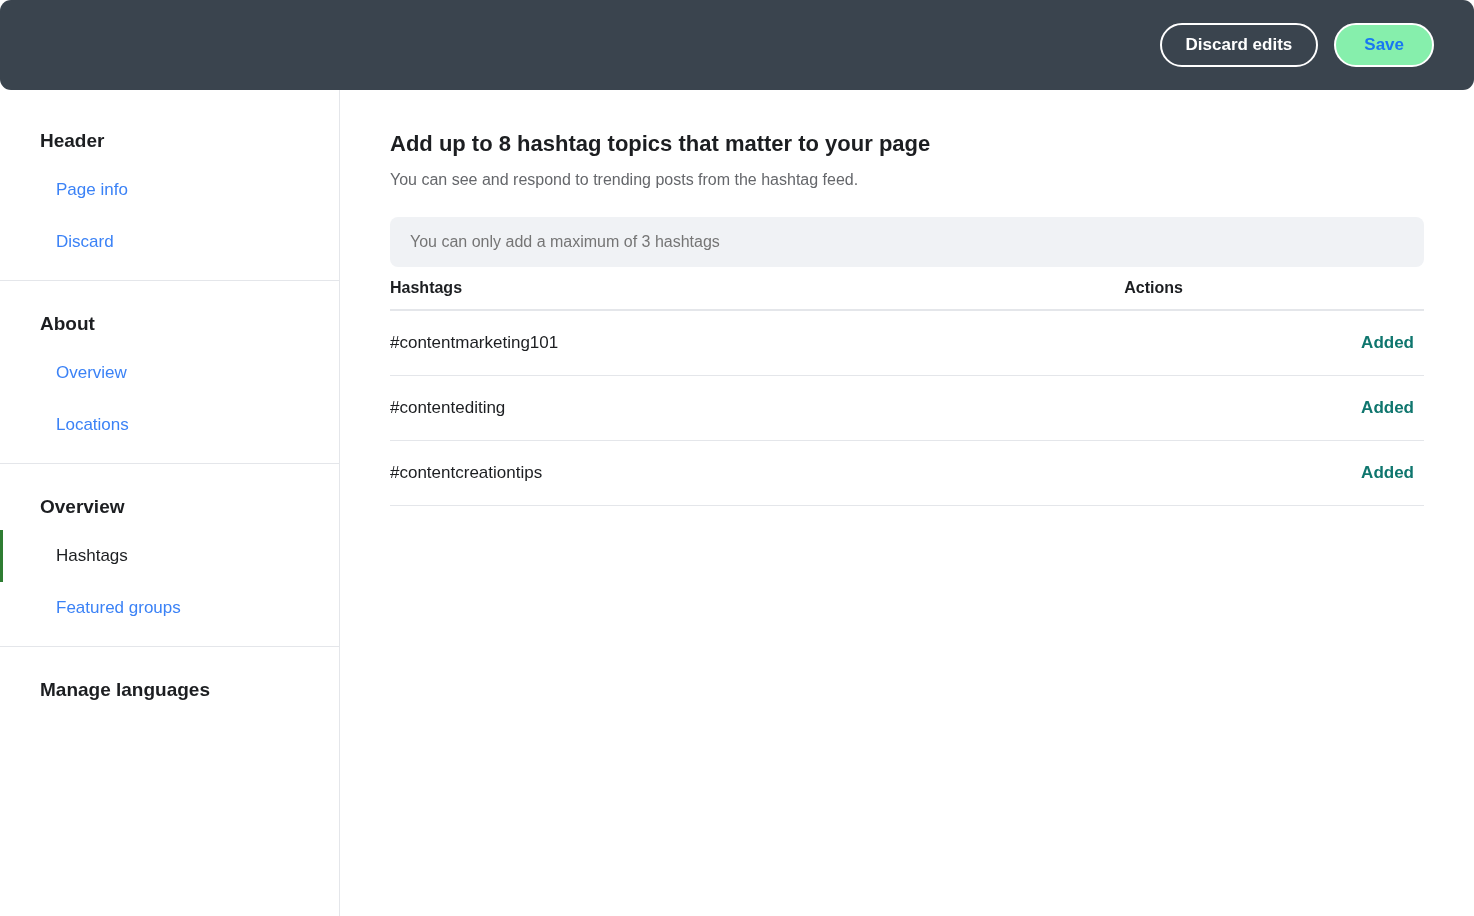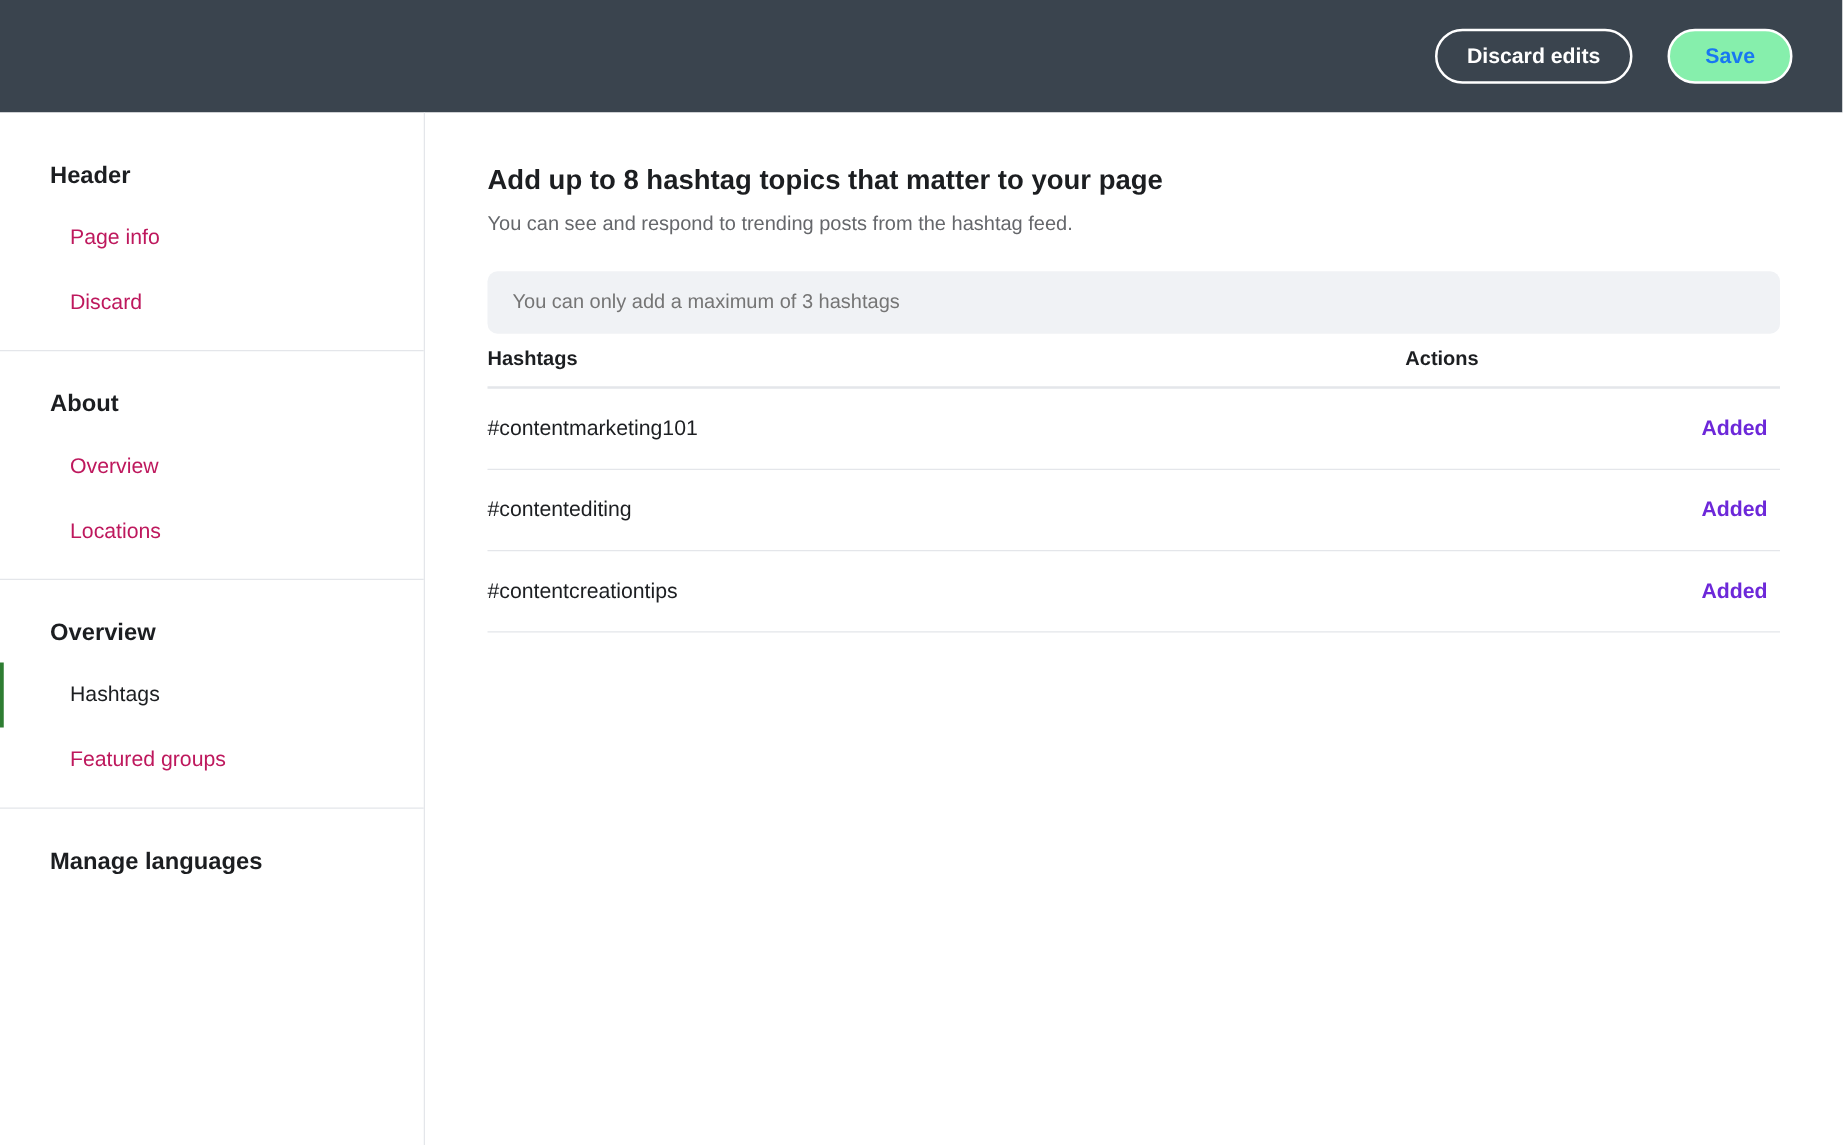--- a/index.html
+++ b/index.html
@@ -16,21 +16,22 @@
     }
 
     
     .topbar {
       background: #3a444e;
       height: 90px;
       display: flex;
       align-items: center;
       justify-content: flex-end;
       padding: 0 40px;
-      gap: 28px;
+      gap: 16px;
+      border-radius: 11px;
     }
 
     .btn-discard {
       background: transparent;
       border: 2px solid #fff;
       color: #fff;
       border-radius: 24px;
       padding: 10px 24px;
       font-size: 17px;
       font-weight: 600;
@@ -75,21 +76,21 @@
     .sidebar-item.section-header {
       font-size: 19px;
       font-weight: 600;
       color: #1c1e21;
       padding-top: 20px;
       padding-bottom: 12px;
     }
 
     .sidebar-item.sub-item {
       font-size: 17px;
-      color: #be185d;
+      color: #3b82f6;
       padding-left: 56px;
     }
 
     .sidebar-item.sub-item.active {
       color: #1c1e21;
       border-left: 3px solid #2e7d32;
       padding-left: 53px;
     }
 
     .sidebar-divider {
@@ -164,21 +165,21 @@
     }
 
     .hashtag-table td.actions-cell {
       text-align: right;
       padding-right: 10px;
     }
 
     .status-added {
       font-size: 17px;
       font-weight: 700;
-      color: #6d28d9;
+      color: #0f766e;
       cursor: pointer;
     }
   </style>
 </head>
 <body>
 
 <div class="topbar">
   <button class="btn-discard">Discard edits</button>
   <button class="btn-save">Save</button>
 </div>

